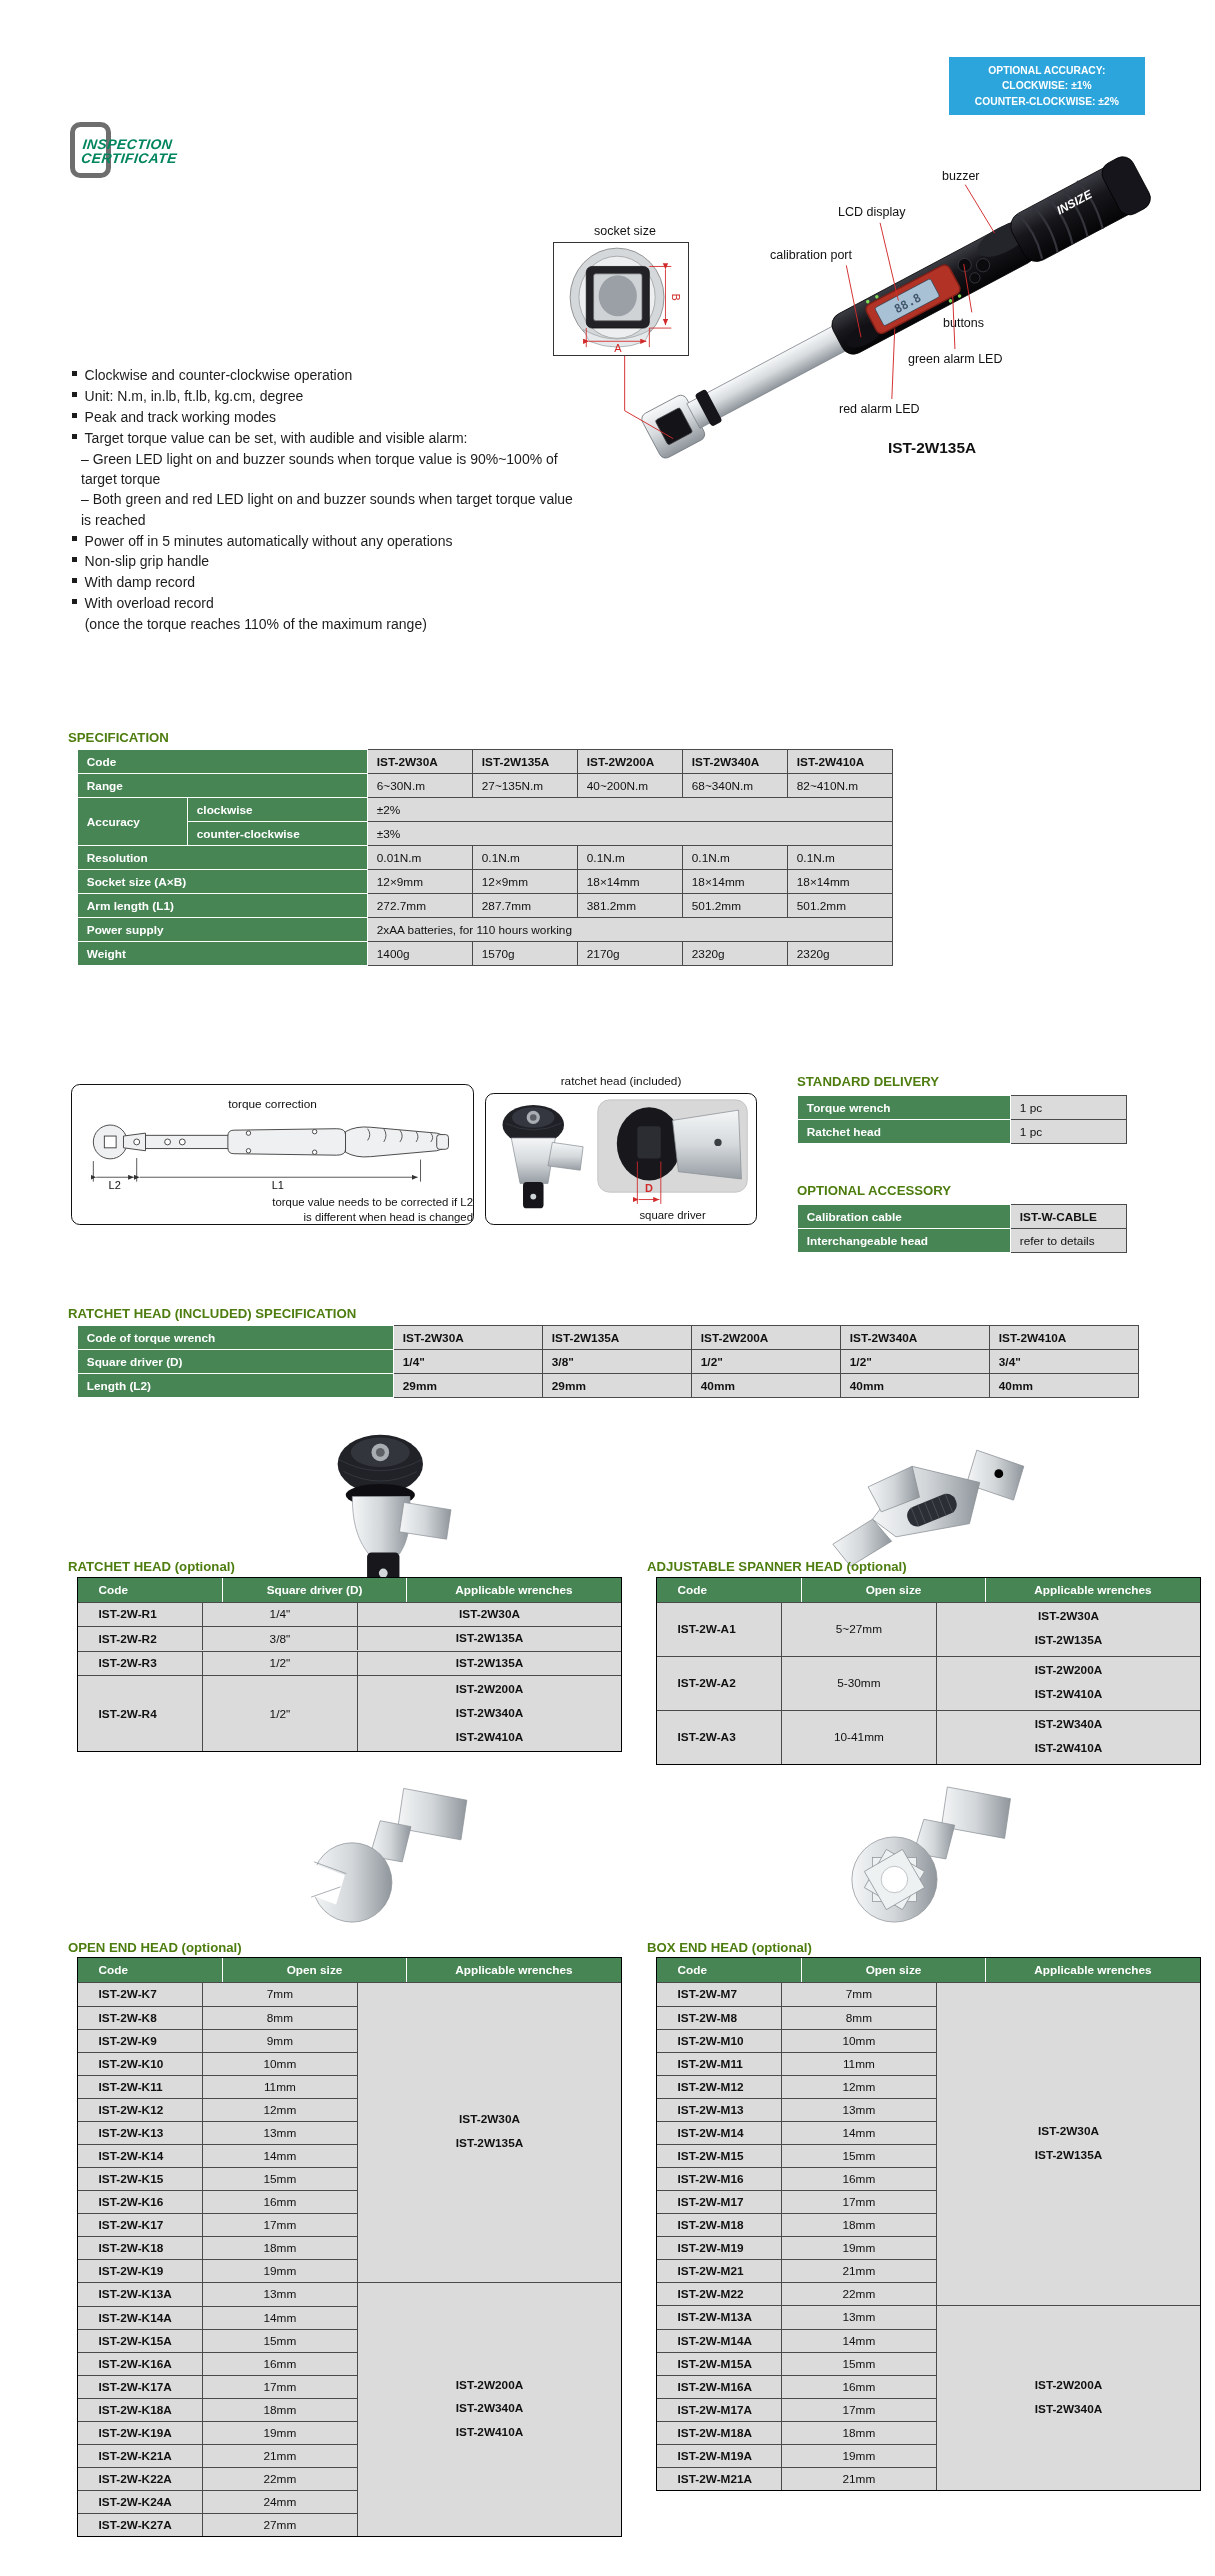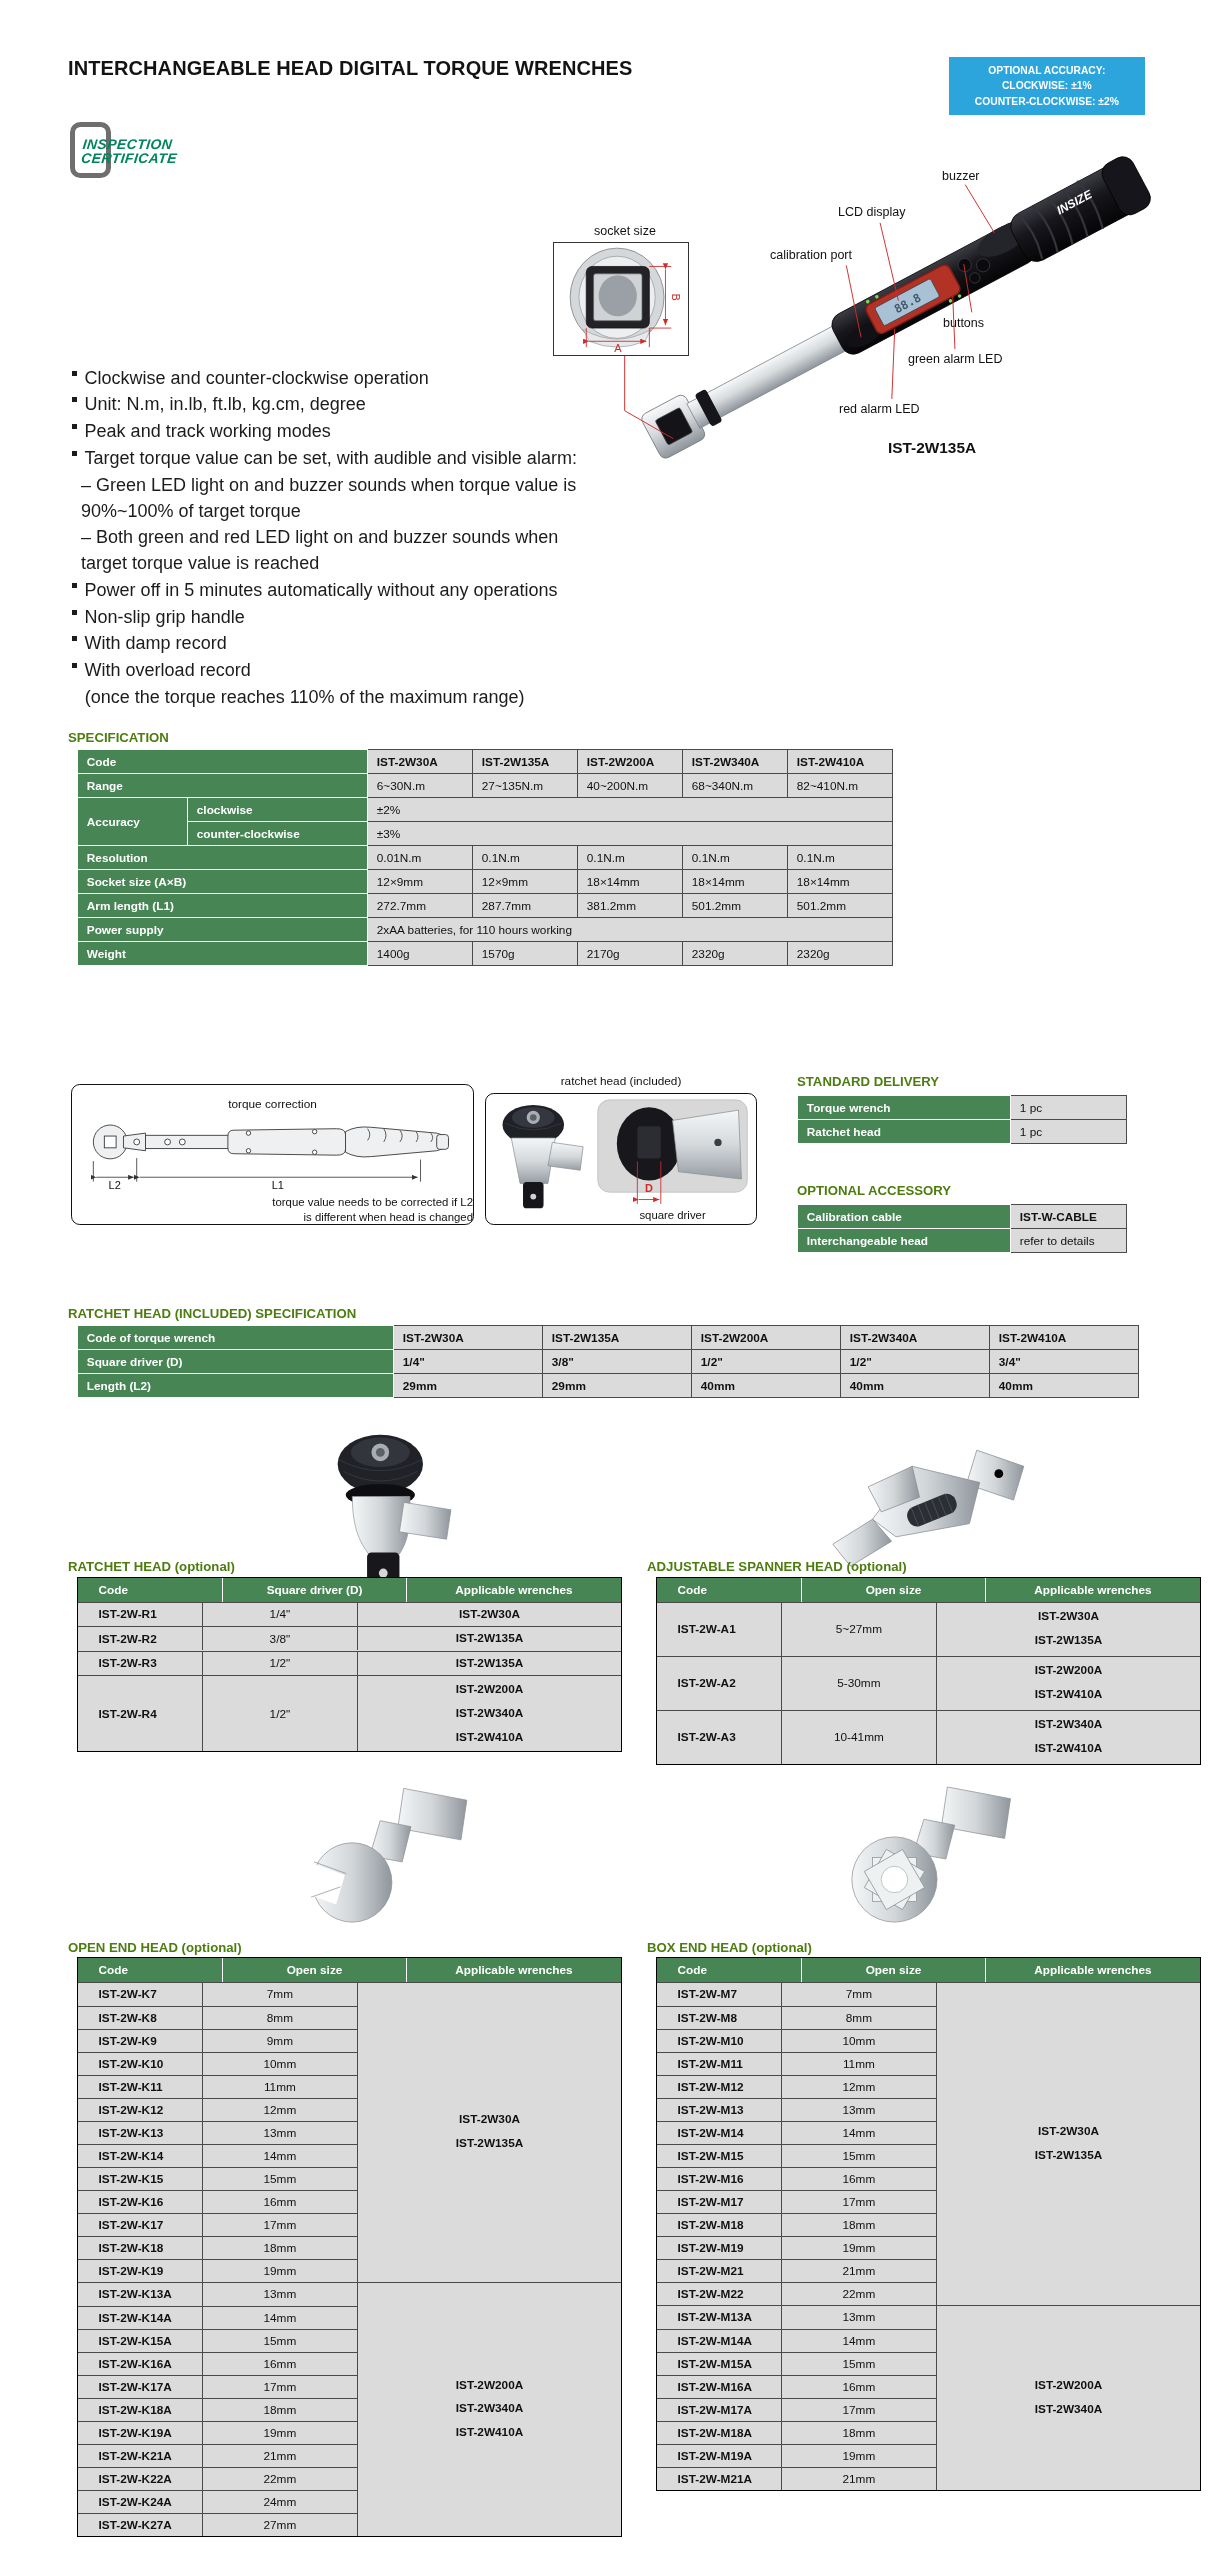--- a/index.html
+++ b/index.html
@@ -11,21 +11,21 @@
   .title{font-size:20px;font-weight:bold;color:#131313;letter-spacing:0.1px;}
   .badge{background:#2BA5DC;color:#fff;font-weight:bold;font-size:10.3px;line-height:1.5;
          text-align:center;border-radius:0;padding:5.9px 7.3px;width:181px;}
   .cert{width:125px;height:59px;}
   .cert-bracket{position:absolute;left:0;top:2.9px;width:31px;height:46px;border:5.1px solid #6e6e6e;
                 border-radius:10.3px;}
   .cert-text{position:absolute;left:11.8px;top:17.6px;color:#00855E;font-style:italic;font-weight:bold;
              font-size:14px;line-height:14px;transform:skewX(-6deg);letter-spacing:0.4px;}
 
   
-  .features{width:511px;font-size:18px;line-height:1.45;color:#1c1c1c;}
+  .features{width:511px;font-size:14px;line-height:1.45;color:#1c1c1c;}
   .feat{display:flex;margin:0.7px 0;}
   .feat .sq{flex:none;width:5.1px;height:5.1px;background:#1c1c1c;margin:5.9px 8px 0 1.5px;}
   .feat .ftxt{flex:1;}
   .subs{padding-left:11px;}
   .sub{display:flex;}
   .sub .stxt{flex:1;}
   .sub .stxt::before{content:"– ";}
   .note{padding-left:14.7px;}
 
   
@@ -69,21 +69,20 @@
   
   .panel{box-sizing:border-box;border:1.5px solid #111;border-radius:8.8px;background:#fff;}
   .panel-title{font-size:11.8px;color:#111;text-align:center;}
   .tc-caption{font-size:11.4px;color:#111;text-align:right;line-height:1.35;}
 </style>
 </head>
 <body>
 
 <div class="page">
 
-  <div class="abs title" style="left:68px;top:57px;">INTERCHANGEABLE HEAD DIGITAL TORQUE WRENCHES</div>
 
   <div class="abs badge" style="left:949px;top:57px;">
     <div>OPTIONAL ACCURACY:</div>
     <div>CLOCKWISE: ±1%</div>
     <div>COUNTER-CLOCKWISE: ±2%</div>
   </div>
 
   <div class="abs cert" style="left:70px;top:119px;">
     <div class="cert-bracket"></div>
     <div class="cert-text">

